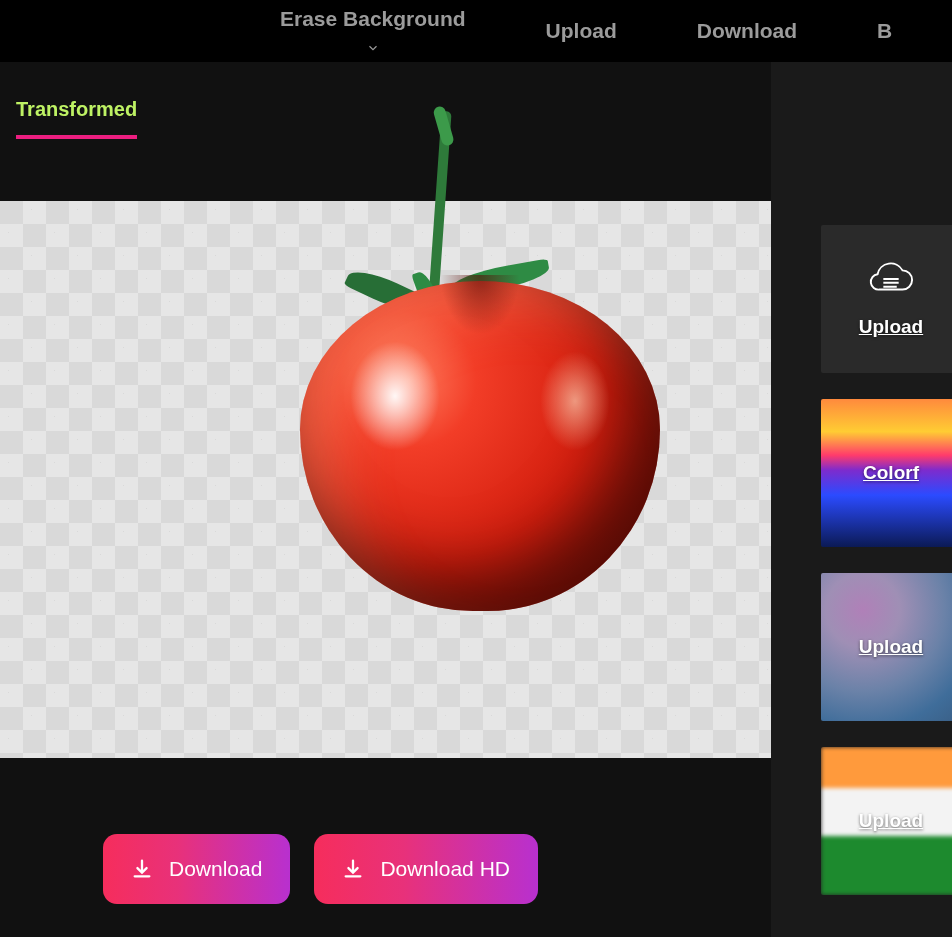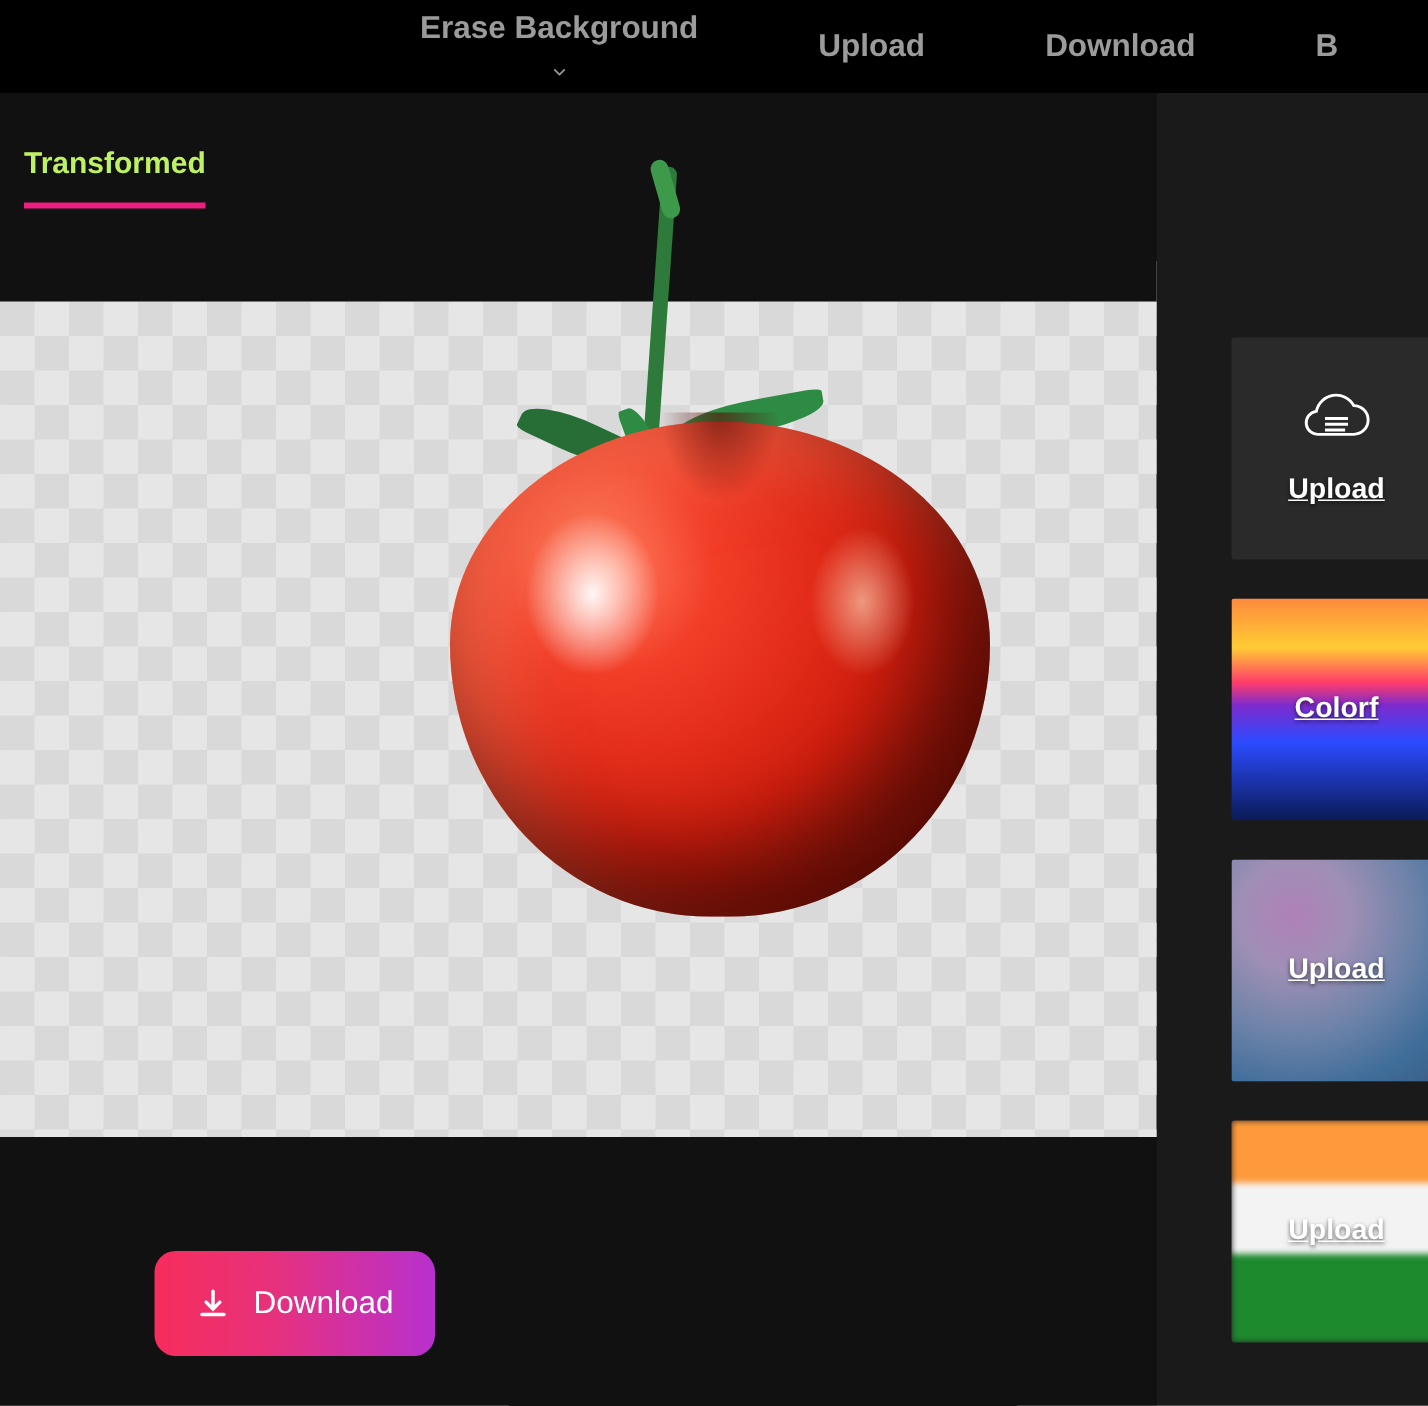--- a/index.html
+++ b/index.html
@@ -234,20 +234,28 @@
     </div>
     <div class="buttons">
       <button class="btn">
         <svg class="dl-icon" viewBox="0 0 24 24" fill="none" stroke="#fff" stroke-width="2.5" stroke-linecap="round">
             <path d="M12 3v12"></path>
             <polyline points="7 11 12 16 17 11"></polyline>
             <path d="M4 20h16"></path>
           </svg>
         <span>Download</span>
       </button>
+      <button class="btn">
+        <svg class="dl-icon" viewBox="0 0 24 24" fill="none" stroke="#fff" stroke-width="2.5" stroke-linecap="round">
+            <path d="M12 3v12"></path>
+            <polyline points="7 11 12 16 17 11"></polyline>
+            <path d="M4 20h16"></path>
+          </svg>
+        <span>Download HD</span>
+      </button>
     </div>
   </div>
 
   <div class="right">
     <div class="tile upload">
       <svg class="cloud-icon" viewBox="0 0 48 38" fill="none" stroke="#fff" stroke-width="2">
         <path d="M36 30a10 10 0 0 0 0-20 14 14 0 0 0-26 4 8 8 0 0 0 2 16h24z"></path>
         <line x1="16" y1="19" x2="32" y2="19"></line>
           <line x1="16" y1="23" x2="32" y2="23"></line>
           <line x1="16" y1="27" x2="30" y2="27"></line>

